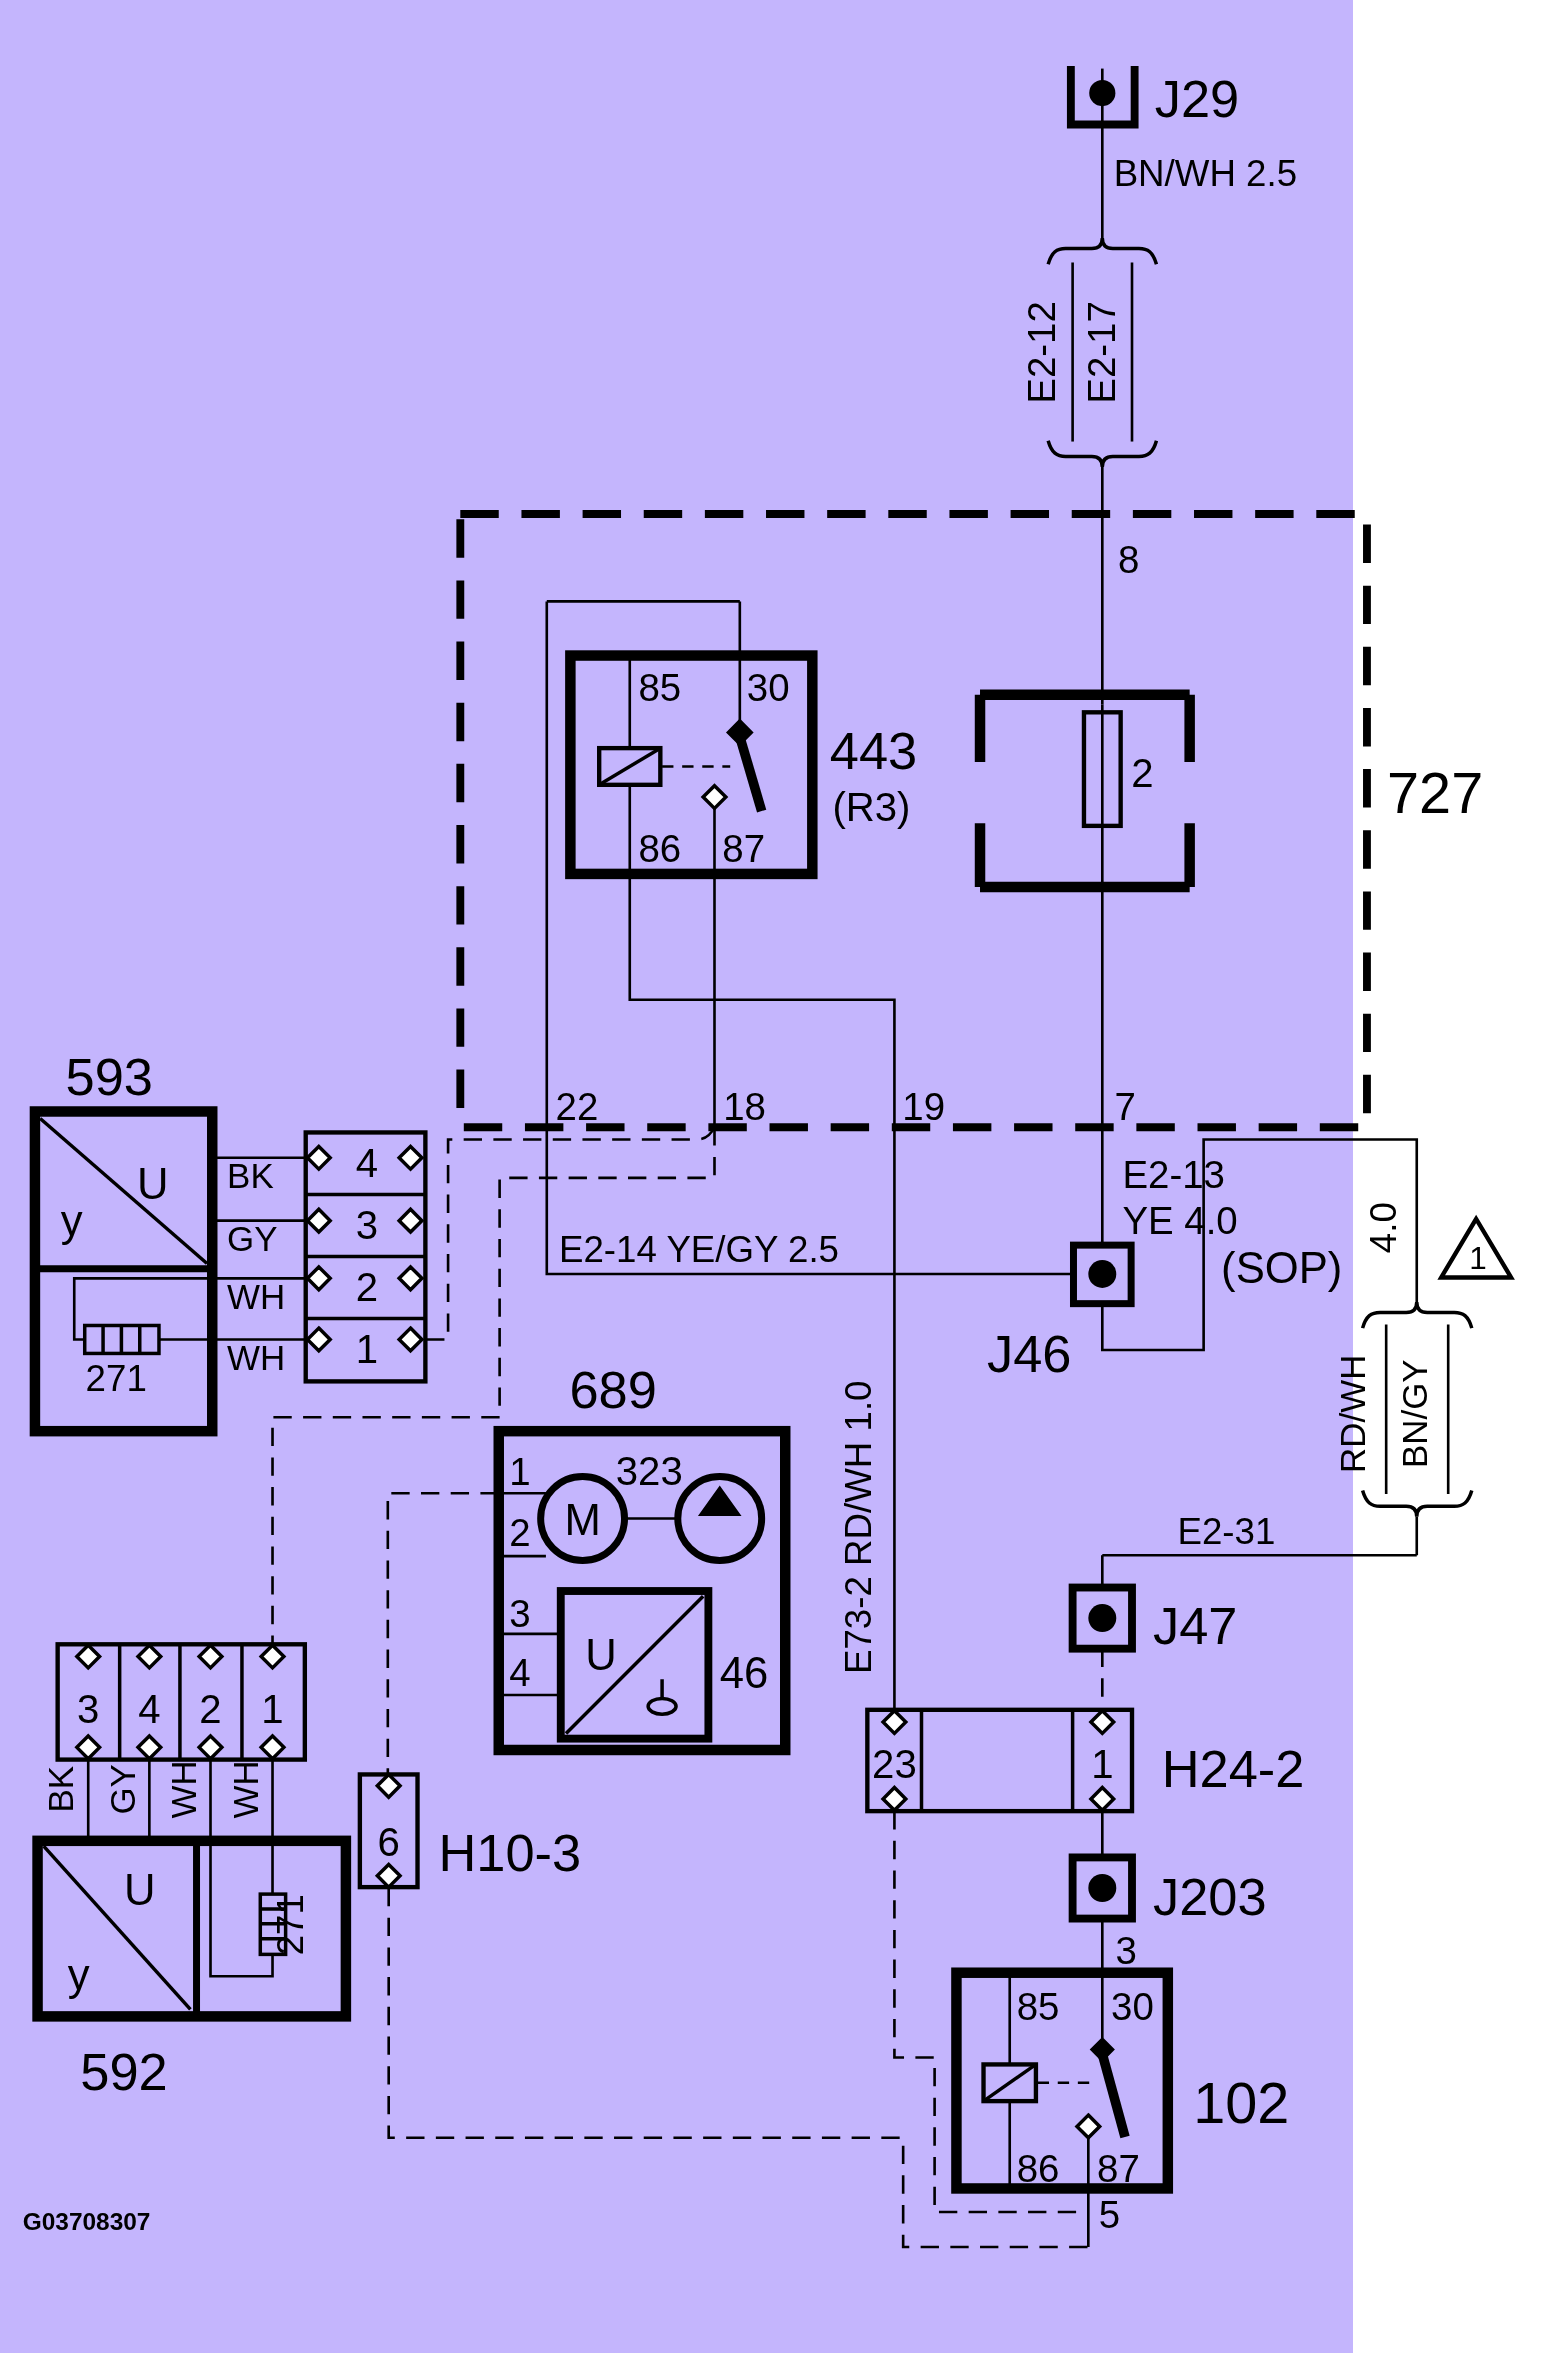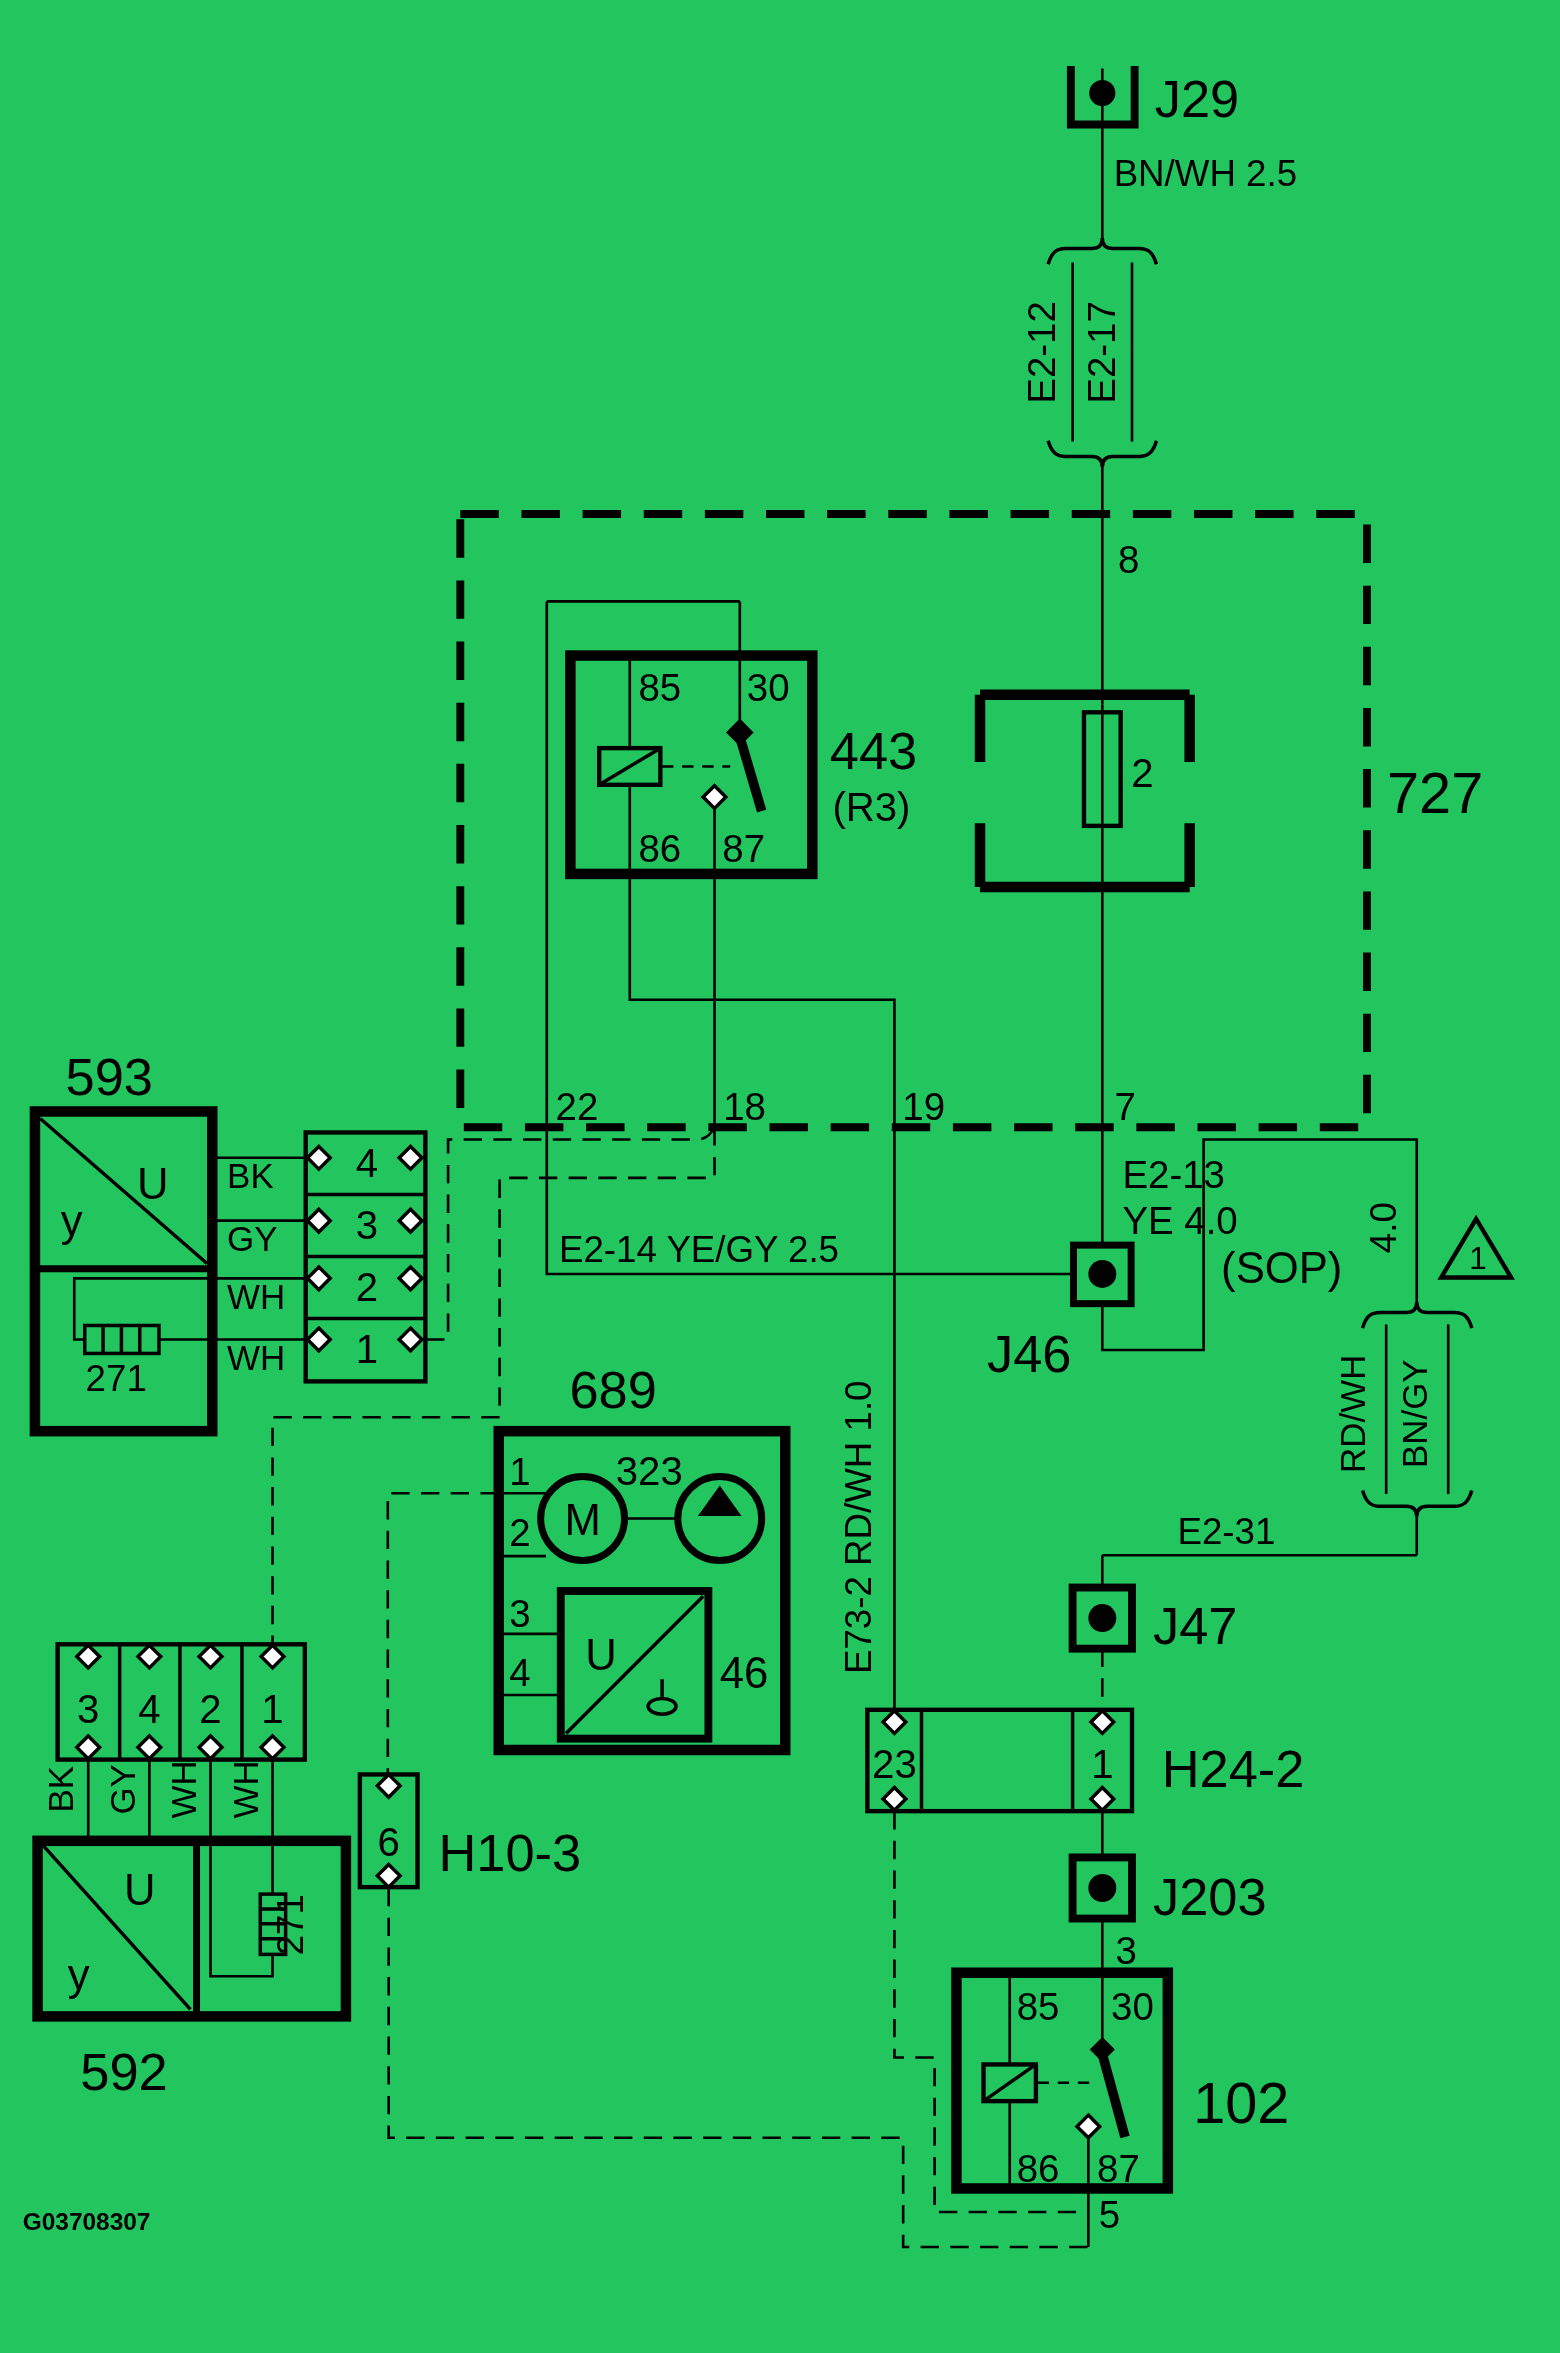--- a/index.html
+++ b/index.html
@@ -1,16 +1,16 @@
 <!DOCTYPE html>
 <html style="font-size:14px"><head>
 <meta charset="utf-8">
 <style>
   html,body{margin:0;padding:0;background:#ffffff;}
-  .stage{width:1560px;height:2354px;position:relative;background:#22c55e;text-decoration:underline;}
+  .stage{width:1353px;height:2354px;position:relative;background:#c4b5fd;text-decoration:underline;}
   svg{display:block;}
   text{font-family:"Liberation Sans","DejaVu Sans",sans-serif;fill:#000;}
   .t60{font-size:60px;}
   .t66{font-size:66px;}
   .t50{font-size:50px;}
   .t46{font-size:46px;}
   .t44{font-size:44px;}
   .t42{font-size:42px;}
   .t40{font-size:40px;}
   .t36{font-size:36px;}

